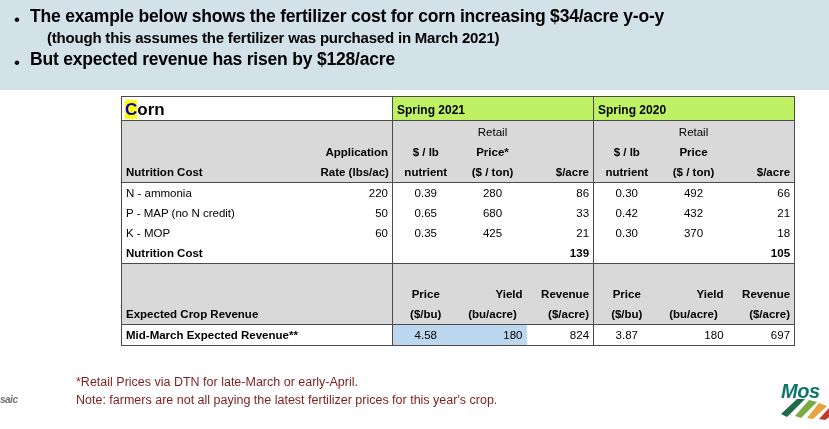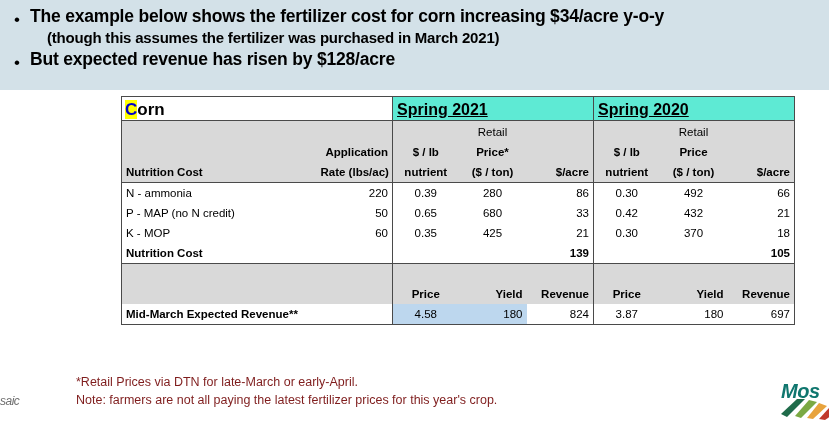--- a/index.html
+++ b/index.html
@@ -108,27 +108,26 @@
     line-height: 24px;
     vertical-align: middle;
     background: #ffffff;
     padding-left: 3px !important;
   }
   .corn-hl {
     background: #ffff00;
     color: #0000cc;
   }
   .spring-cell {
-    font-size: 16px;
+    font-size: 12px;
     font-weight: bold;
     height: 24px !important;
     line-height: 24px;
     vertical-align: middle;
-    background: #5eead4;
-    text-decoration: underline;
+    background: #bef264;
   }
 
   .hdr-blank { height: 21px !important; }
 
   
   #footnotes {
     position: absolute;
     left: 76px;
     top: 374px;
     width: 690px;
@@ -158,22 +157,22 @@
     color: #0f766e;
     letter-spacing: -0.5px;
   }
   #logo svg { position: absolute; left: 0px; top: 20px; }
 
   
   #corner-mark {
     position: absolute;
     left: 0px;
     top: 394px;
-    font-size: 12px;
-    font-weight: normal;
+    font-size: 10px;
+    font-weight: bold;
     font-style: italic;
     color: #6f6f6f;
     letter-spacing: -0.5px;
   }
 </style>
 </head>
 <body>
 
 <div id="banner">
 
@@ -303,20 +302,30 @@
     <td class="gray bd-out-l"></td>
     <td class="gray"></td>
     <td class="gray c b sep-l">Price</td>
     <td class="gray r b">Yield</td>
     <td class="gray r b">Revenue</td>
     <td class="gray c b sep-l">Price</td>
     <td class="gray r b">Yield</td>
     <td class="gray r b bd-out-r">Revenue</td>
   </tr>
 
+  <tr>
+    <td class="gray l b bd-out-l bd-out-b">Expected Crop Revenue</td>
+    <td class="gray bd-out-b"></td>
+    <td class="gray c b sep-l bd-out-b">($/bu)</td>
+    <td class="gray c b bd-out-b">(bu/acre)</td>
+    <td class="gray r b bd-out-b">($/acre)</td>
+    <td class="gray c b sep-l bd-out-b">($/bu)</td>
+    <td class="gray c b bd-out-b">(bu/acre)</td>
+    <td class="gray r b bd-out-b bd-out-r">($/acre)</td>
+  </tr>
 
   <tr>
     <td class="white l b bd-out-l bd-out-b">Mid-March Expected Revenue**</td>
     <td class="white bd-out-b"></td>
     <td class="blue-hl c sep-l bd-out-b">4.58</td>
     <td class="blue-hl r bd-out-b">180</td>
     <td class="white r bd-out-b">824</td>
     <td class="white c sep-l bd-out-b">3.87</td>
     <td class="white r bd-out-b">180</td>
     <td class="white r bd-out-b bd-out-r">697</td>

